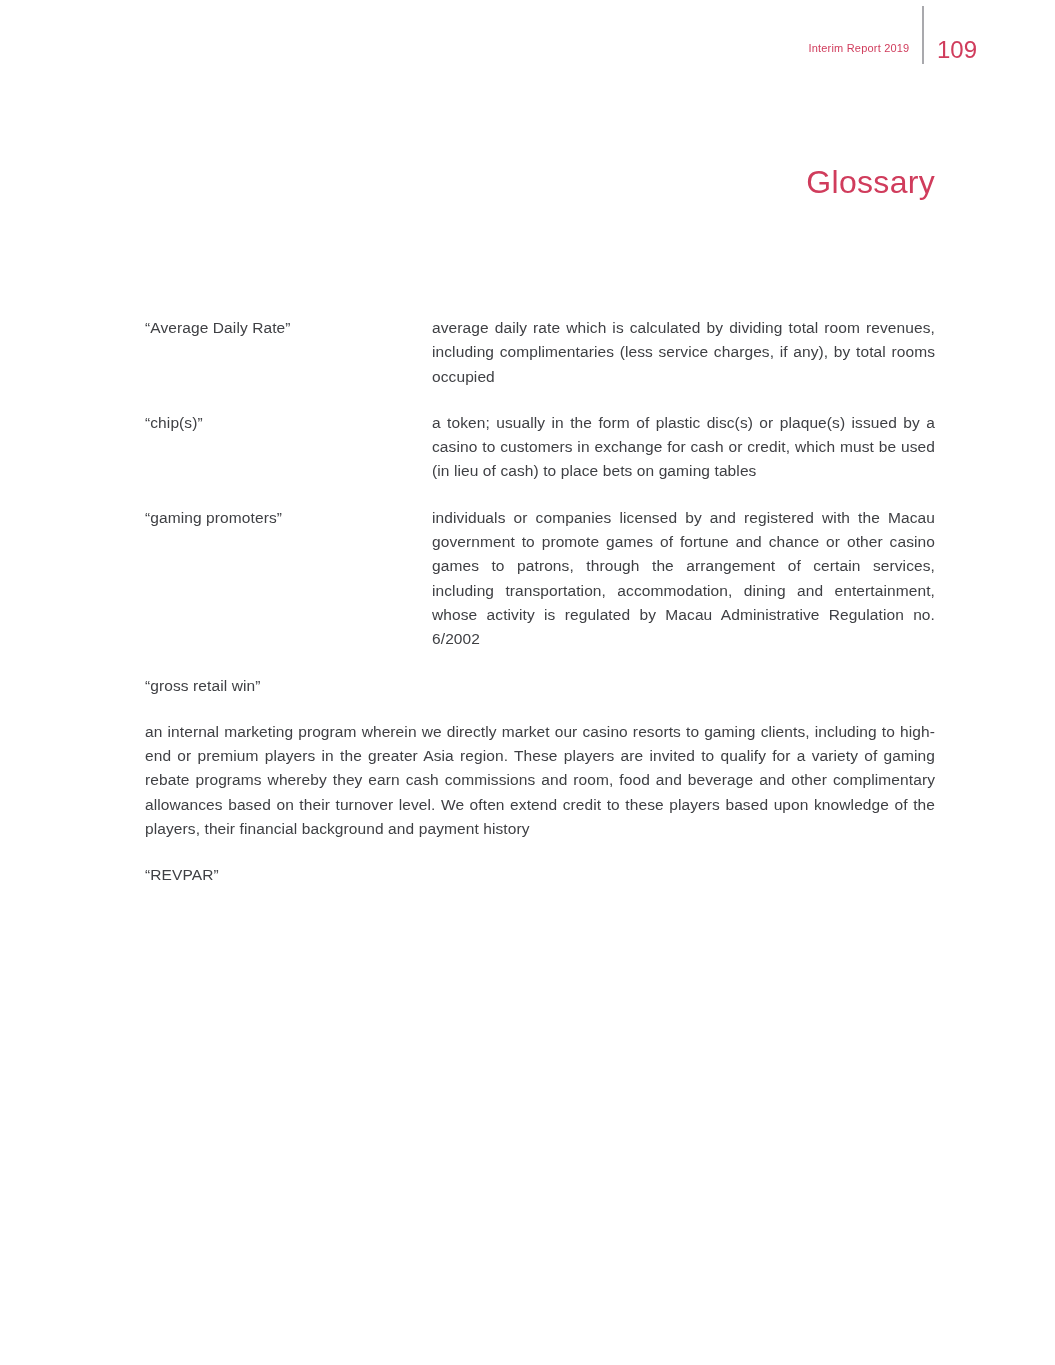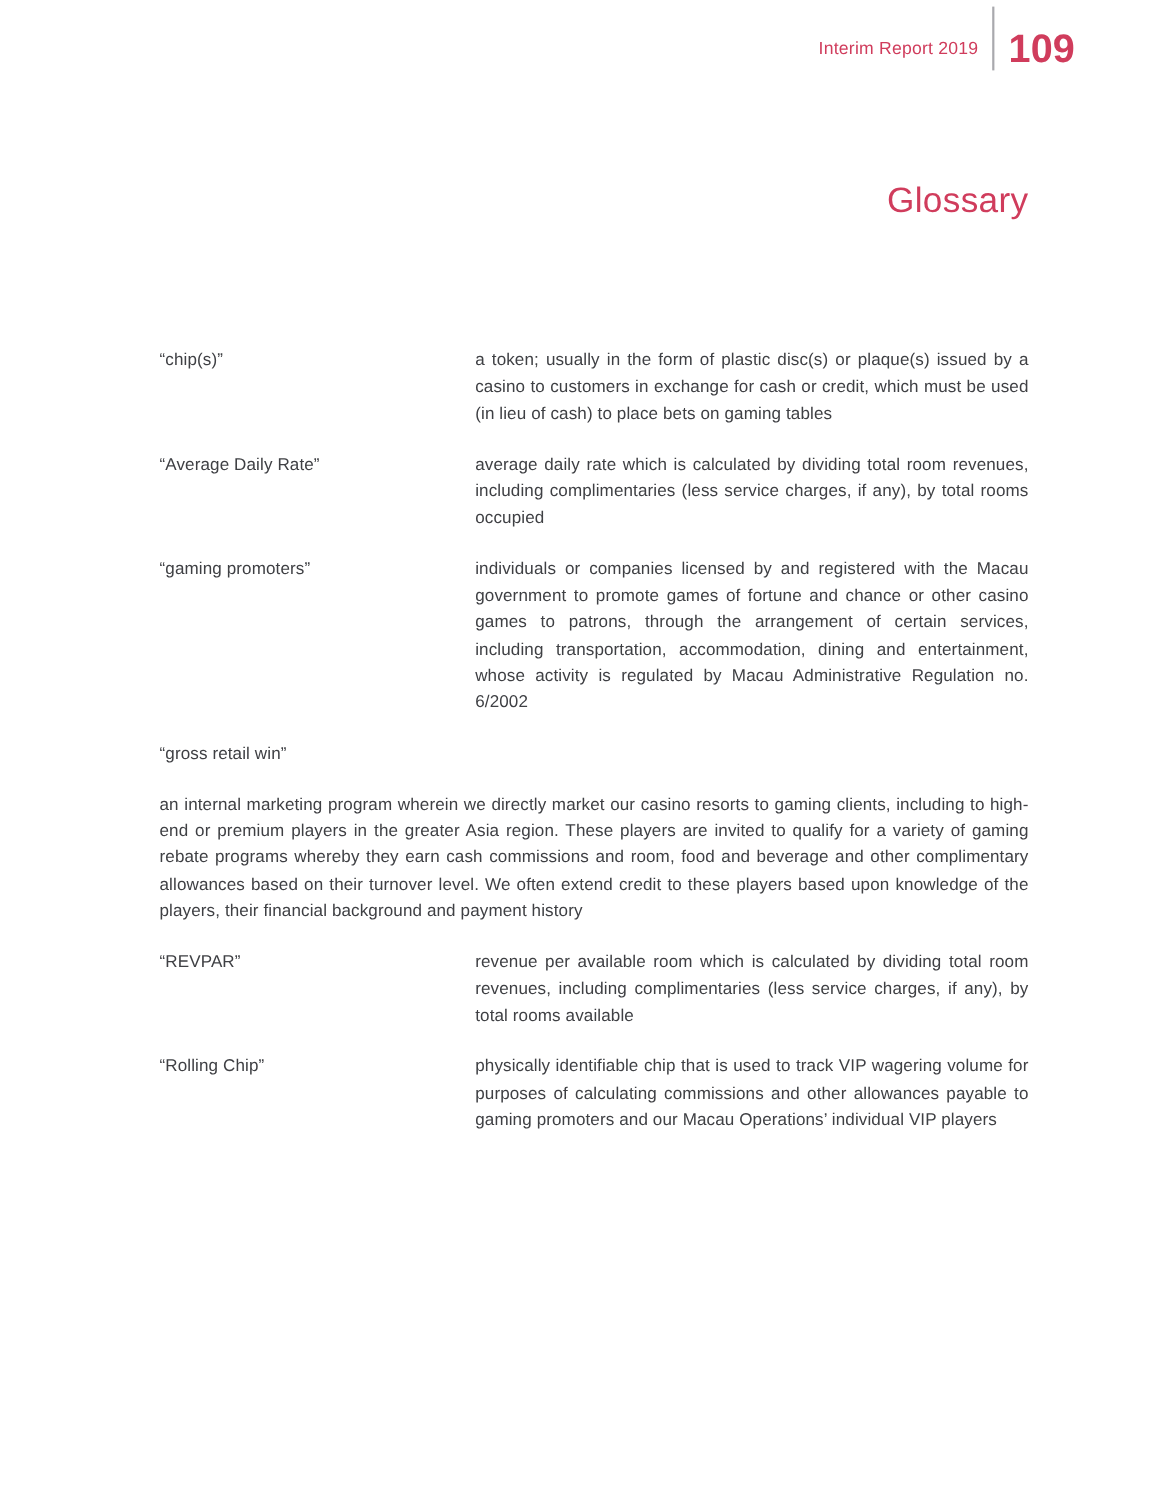--- a/index.html
+++ b/index.html
@@ -22,35 +22,35 @@
     position: absolute;
     top: 6px;
     right: 78px;
     display: flex;
     align-items: stretch;
     height: 58px;
   }
   .report-title {
     align-self: flex-end;
     padding-bottom: 10px;
-    font-size: 16px;
+    font-size: 11px;
     letter-spacing: 0.2px;
     color: var(--accent);
     white-space: nowrap;
   }
   .header-divider {
     width: 1.5px;
     background: var(--divider);
     margin: 0 13px;
   }
   .page-number {
     align-self: flex-end;
     padding-bottom: 2px;
-    font-size: 36px;
-    font-weight: 700;
+    font-size: 24px;
+    font-weight: 400;
     color: var(--accent);
     line-height: 1;
     text-align: right;
   }
 
   
   .section-title {
     position: absolute;
     top: 164px;
     right: 120px;
@@ -90,38 +90,33 @@
 <header class="page-header">
   <span class="report-title">Interim Report 2019</span>
   <span class="header-divider"></span>
   <span class="page-number">109</span>
 </header>
 
 <h1 class="section-title">Glossary</h1>
 
 <div class="glossary" id="glossary-list">
     <div class="entry">
+      <div class="term">“Average Daily Rate”</div>
+      <div class="definition">average daily rate which is calculated by dividing total room revenues, including complimentaries (less service charges, if any), by total rooms occupied</div>
+    </div>
+    <div class="entry">
       <div class="term">“chip(s)”</div>
       <div class="definition">a token; usually in the form of plastic disc(s) or plaque(s) issued by a casino to customers in exchange for cash or credit, which must be used (in lieu of cash) to place bets on gaming tables</div>
-    </div>
-    <div class="entry">
-      <div class="term">“Average Daily Rate”</div>
-      <div class="definition">average daily rate which is calculated by dividing total room revenues, including complimentaries (less service charges, if any), by total rooms occupied</div>
     </div>
     <div class="entry">
       <div class="term">“gaming promoters”</div>
       <div class="definition">individuals or companies licensed by and registered with the Macau government to promote games of fortune and chance or other casino games to patrons, through the arrangement of certain services, including transportation, accommodation, dining and entertainment, whose activity is regulated by Macau Administrative Regulation no. 6/2002</div>
     </div>
     <div class="entry">
       <div class="term">“gross retail win”</div>
     </div>
     <div class="entry">
       <div class="definition">an internal marketing program wherein we directly market our casino resorts to gaming clients, including to high-end or premium players in the greater Asia region. These players are invited to qualify for a variety of gaming rebate programs whereby they earn cash commissions and room, food and beverage and other complimentary allowances based on their turnover level. We often extend credit to these players based upon knowledge of the players, their financial background and payment history</div>
     </div>
     <div class="entry">
       <div class="term">“REVPAR”</div>
-      <div class="definition">revenue per available room which is calculated by dividing total room revenues, including complimentaries (less service charges, if any), by total rooms available</div>
-    </div>
-    <div class="entry">
-      <div class="term">“Rolling Chip”</div>
-      <div class="definition">physically identifiable chip that is used to track VIP wagering volume for purposes of calculating commissions and other allowances payable to gaming promoters and our Macau Operations’ individual VIP players</div>
     </div>
   </div>
 
 </body></html>

